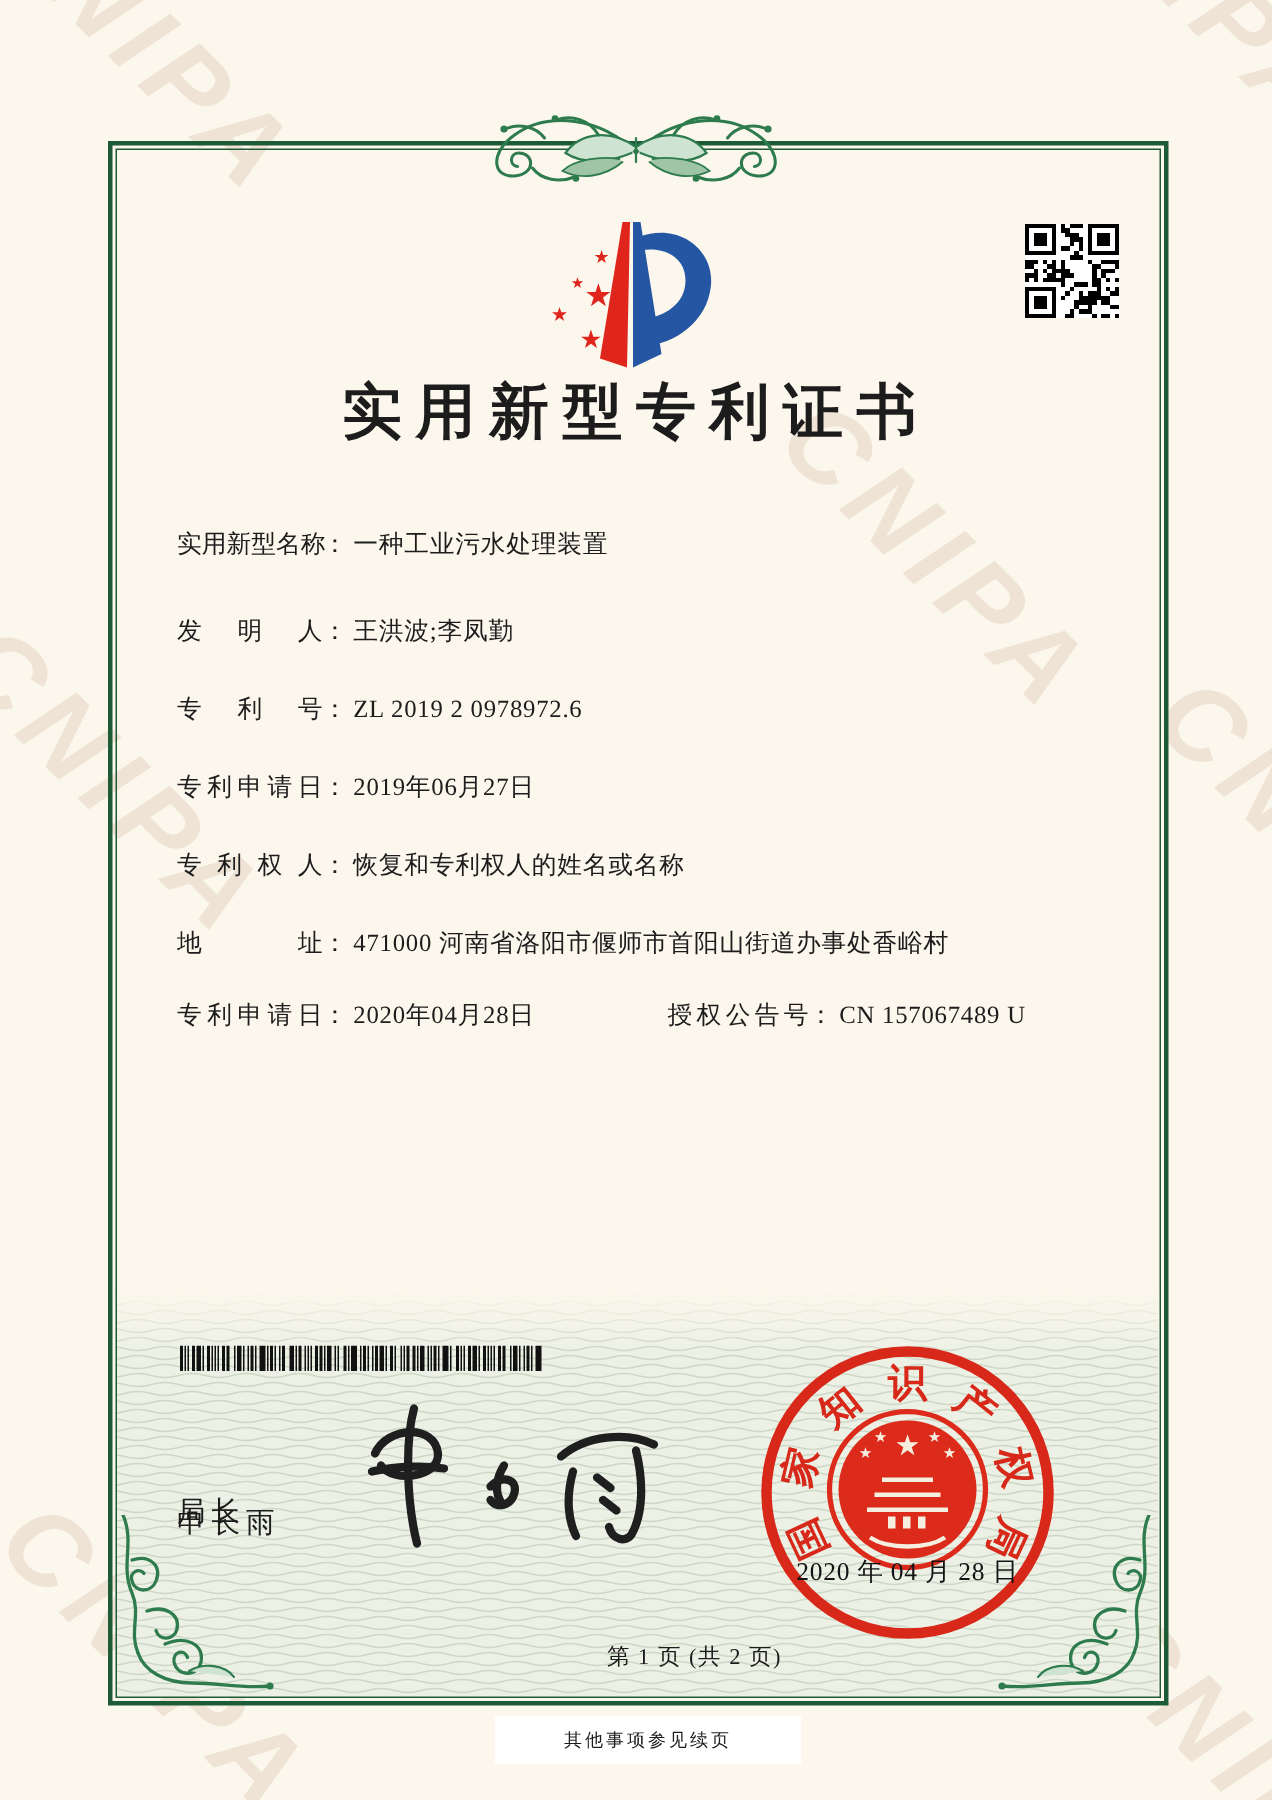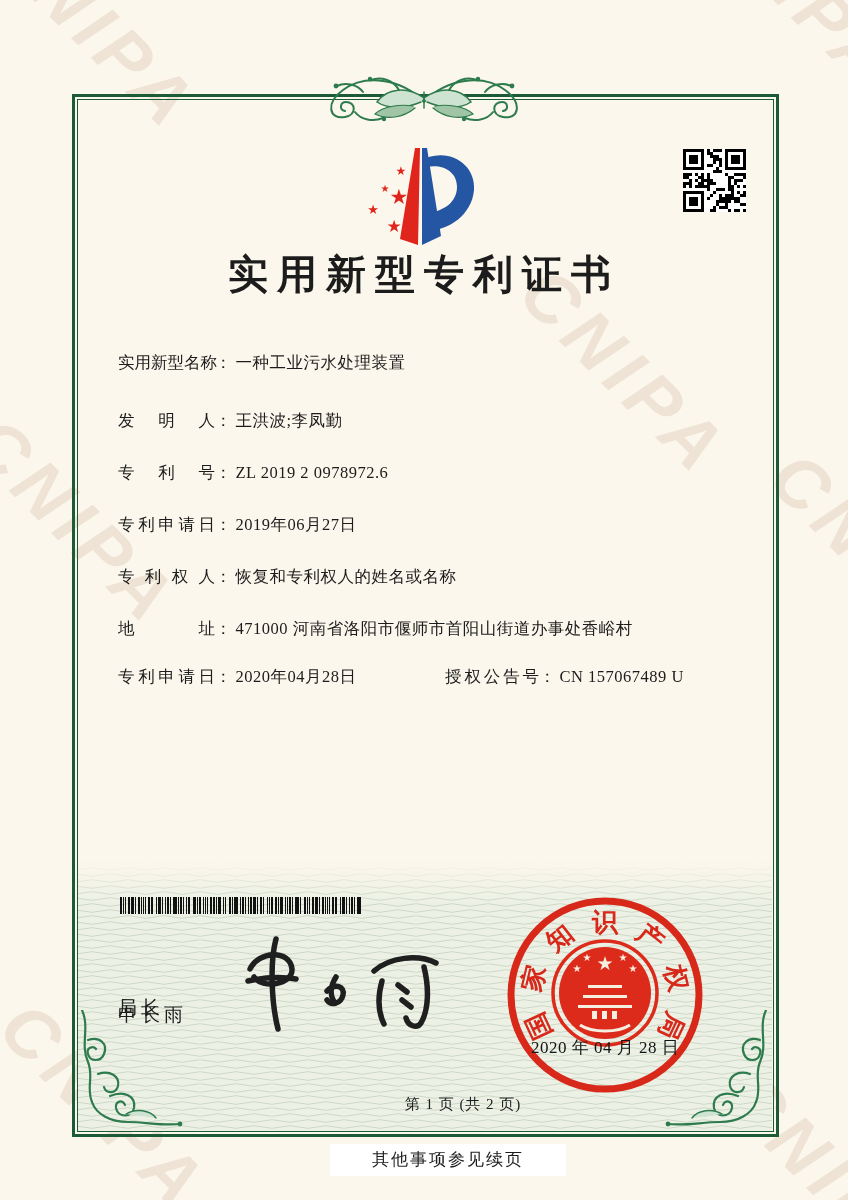--- a/index.html
+++ b/index.html
@@ -27,22 +27,22 @@
   .paras p{margin:0;text-indent:2em;}
   .band{position:absolute;left:77px;top:860px;width:695px;height:271px;background:#edf1e5;overflow:hidden;}
   .band .fade{position:absolute;left:0;top:0;width:100%;height:42px;
               background:linear-gradient(180deg,#fcf7ec 0%,rgba(252,247,236,0) 100%);}
   .barcode{position:absolute;left:120px;top:897px;}
   .sig-role{position:absolute;left:118px;top:963px;font-size:19px;letter-spacing:4px;margin-top:32px;}
   .sig-name{position:absolute;left:118px;top:1002px;font-size:19px;letter-spacing:4px;}
   .signature{position:absolute;left:228px;top:925px;}
   .seal{position:absolute;left:502px;top:893px;}
   .page-num{position:absolute;left:72px;top:1095px;width:704px;text-align:center;font-size:15px;letter-spacing:1px;margin-left:39px;}
-  .note-box{position:absolute;left:330px;top:1144px;width:236px;height:32px;background:#ffffff;
-            text-align:center;line-height:32px;font-size:17px;letter-spacing:2px;}
+  .note-box{position:absolute;left:330px;top:1144px;width:204px;height:32px;background:#ffffff;
+            text-align:center;line-height:32px;font-size:12px;letter-spacing:2px;}
 </style>
 </head>
 <body>
 
 <div class="page">
 
   <div class="wm" style="left:-35px;top:-15px;">CNIPA</div>
   <div class="wm" style="left:665px;top:-55px;">CNIPA</div>
   <div class="wm" style="left:495px;top:330px;">CNIPA</div>
   <div class="wm" style="left:-55px;top:480px;">CNIPA</div>

